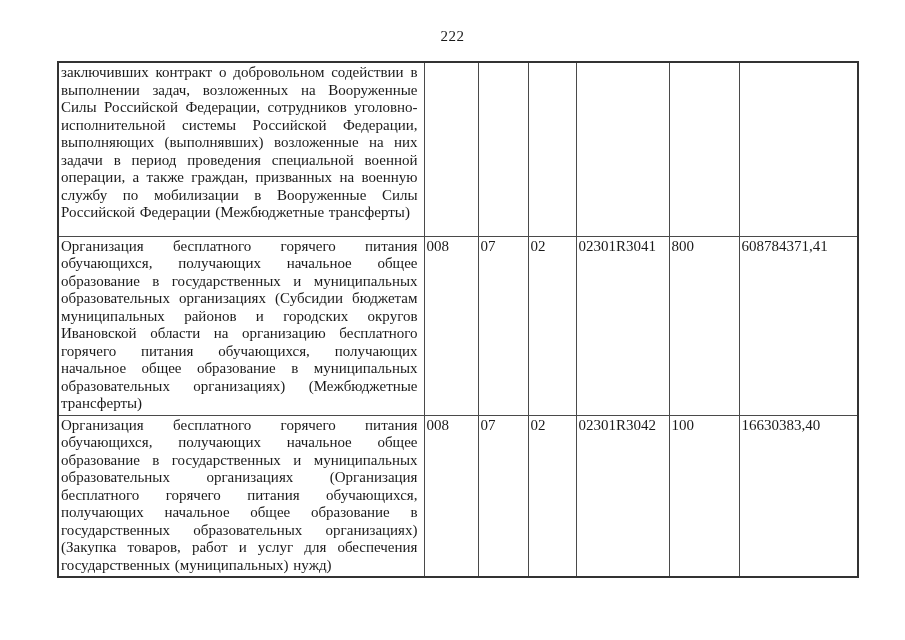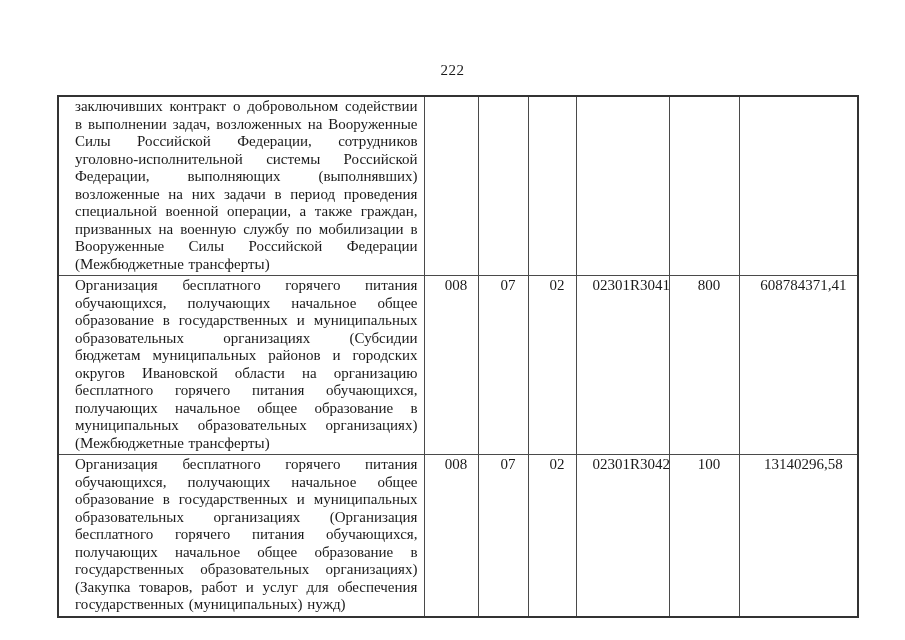--- a/index.html
+++ b/index.html
@@ -10,48 +10,48 @@
   body {
     width: 905px;
     height: 640px;
     overflow: hidden;
     font-family: "Liberation Serif", "DejaVu Serif", serif;
     color: #1a1a1a;
     position: relative;
   }
   .page-number {
     text-align: center;
-    padding-top: 61px;
+    padding-top: 27px;
     font-size: 15px;
     line-height: 18px;
     letter-spacing: 0.5px;
   }
   table.budget-table {
     border-collapse: collapse;
     table-layout: fixed;
     width: 800px;
     margin-left: 57px;
     margin-top: 16px;
     border: 2px solid #333333;
   }
   table.budget-table td {
     border: 1px solid #4a4a4a;
     vertical-align: top;
     font-size: 15px;
     line-height: 17.5px;
-    padding: 1px 6px 2px 16px;
+    padding: 1px 6px 2px 2px;
     overflow: hidden;
   }
   td.cell-desc {
     text-align: justify;
     text-align-last: left;
     word-spacing: 1px;
   }
   td.cell-val {
-    text-align: center;
+    text-align: left;
     padding-top: 2px;
     font-family: Liberation Serif, serif;
   }
   tr.row-1 { height: 174px; }
   tr.row-2 { height: 169px; }
   tr.row-3 { height: 159px; }
 </style>
 </head>
 <body>
 
@@ -86,16 +86,16 @@
       <td class="cell-val">800</td>
       <td class="cell-val">608784371,41</td>
     </tr>
     <tr class="row-3">
       <td class="cell-desc">Организация бесплатного горячего питания обучающихся, получающих начальное общее образование в государственных и муниципальных образовательных организациях (Организация бесплатного горячего питания обучающихся, получающих начальное общее образование в государственных образовательных организациях) (Закупка товаров, работ и услуг для обеспечения государственных (муниципальных) нужд)</td>
       <td class="cell-val">008</td>
       <td class="cell-val">07</td>
       <td class="cell-val">02</td>
       <td class="cell-val">02301R3042</td>
       <td class="cell-val">100</td>
-      <td class="cell-val">13140296,58</td>
+      <td class="cell-val">16630383,40</td>
     </tr>
   </tbody>
 </table>
 
 </body></html>

